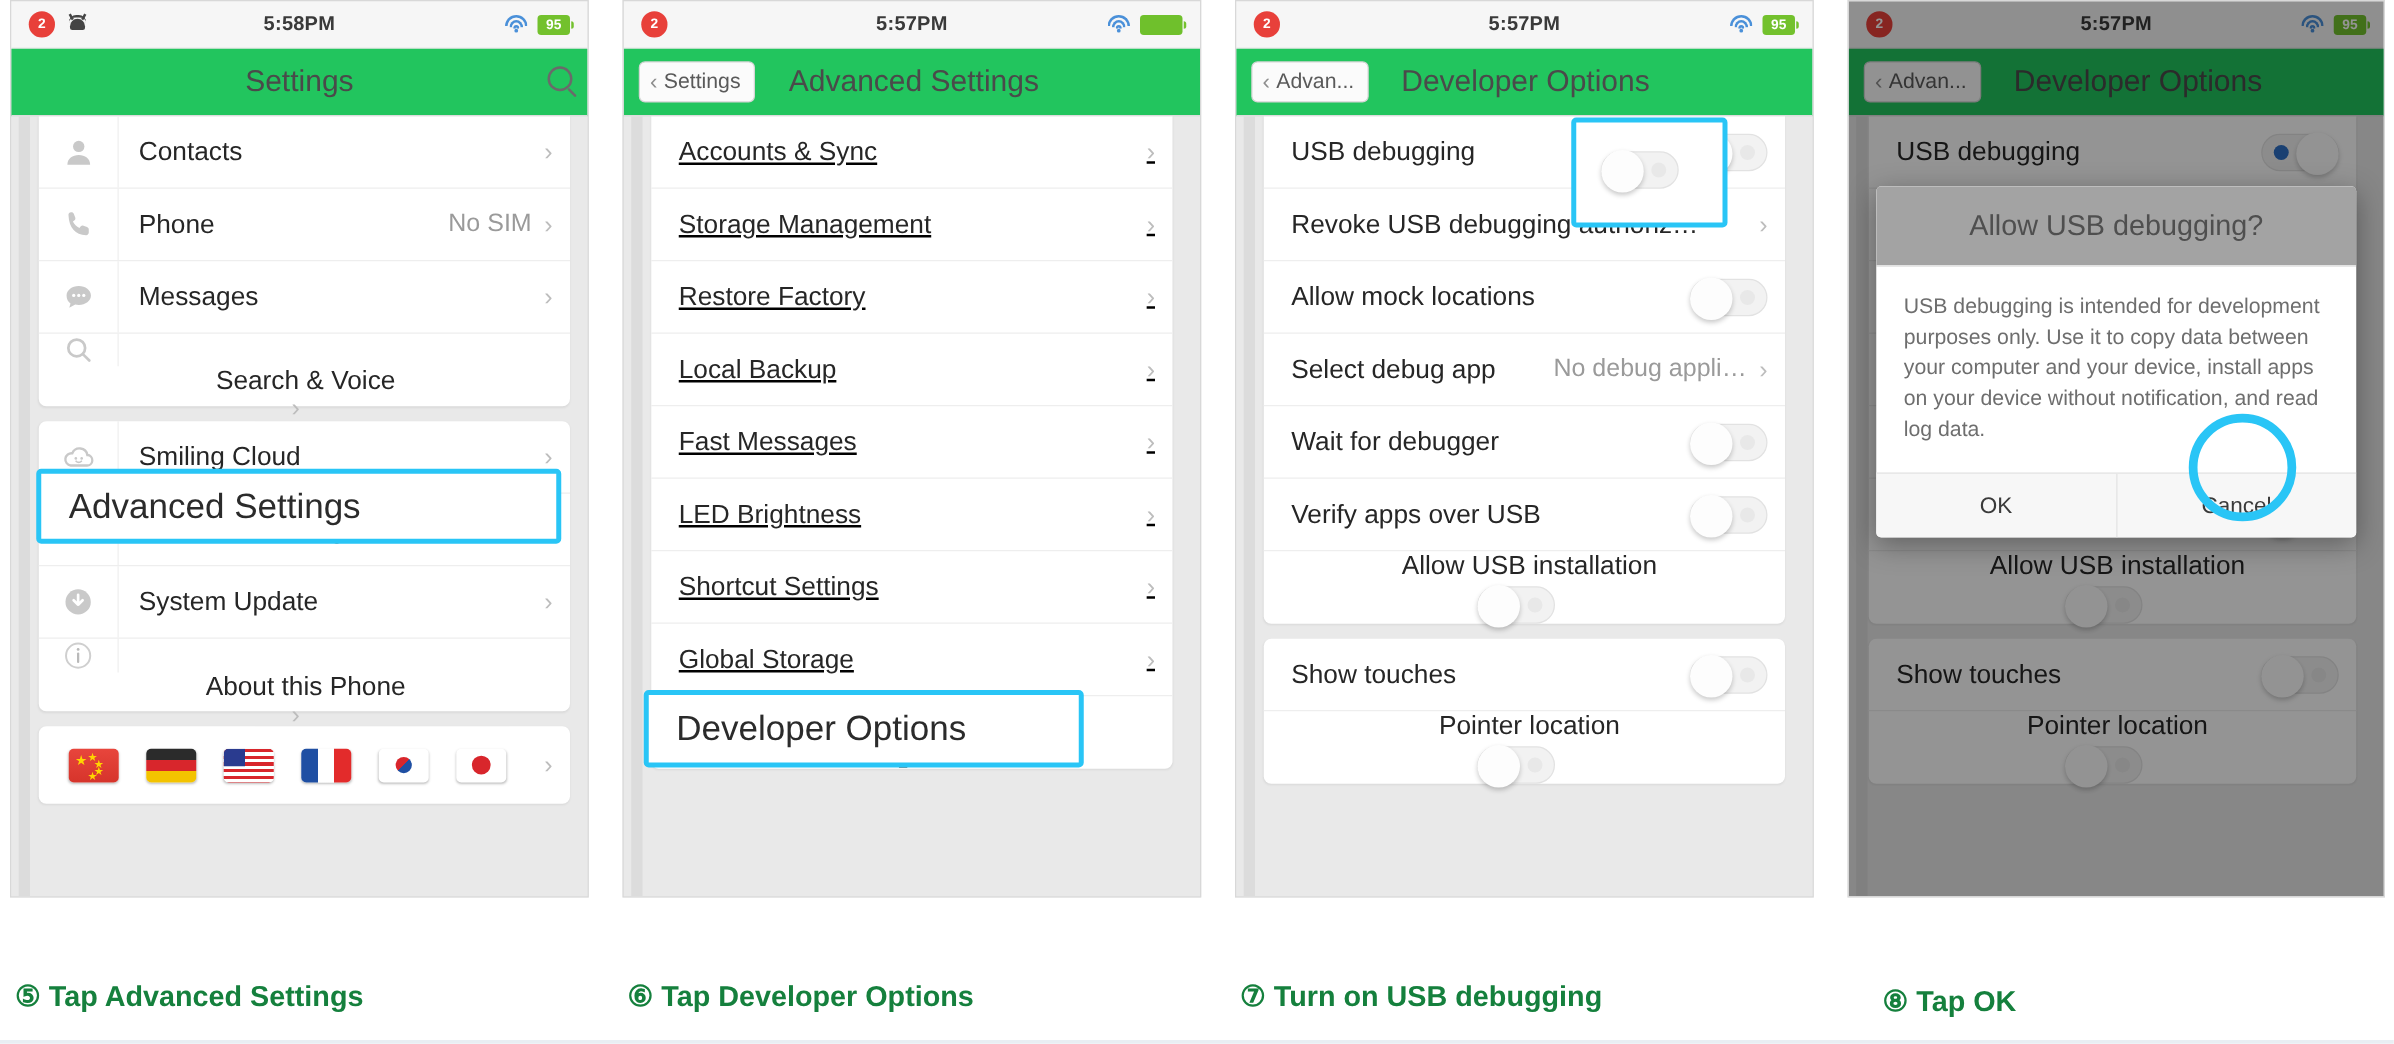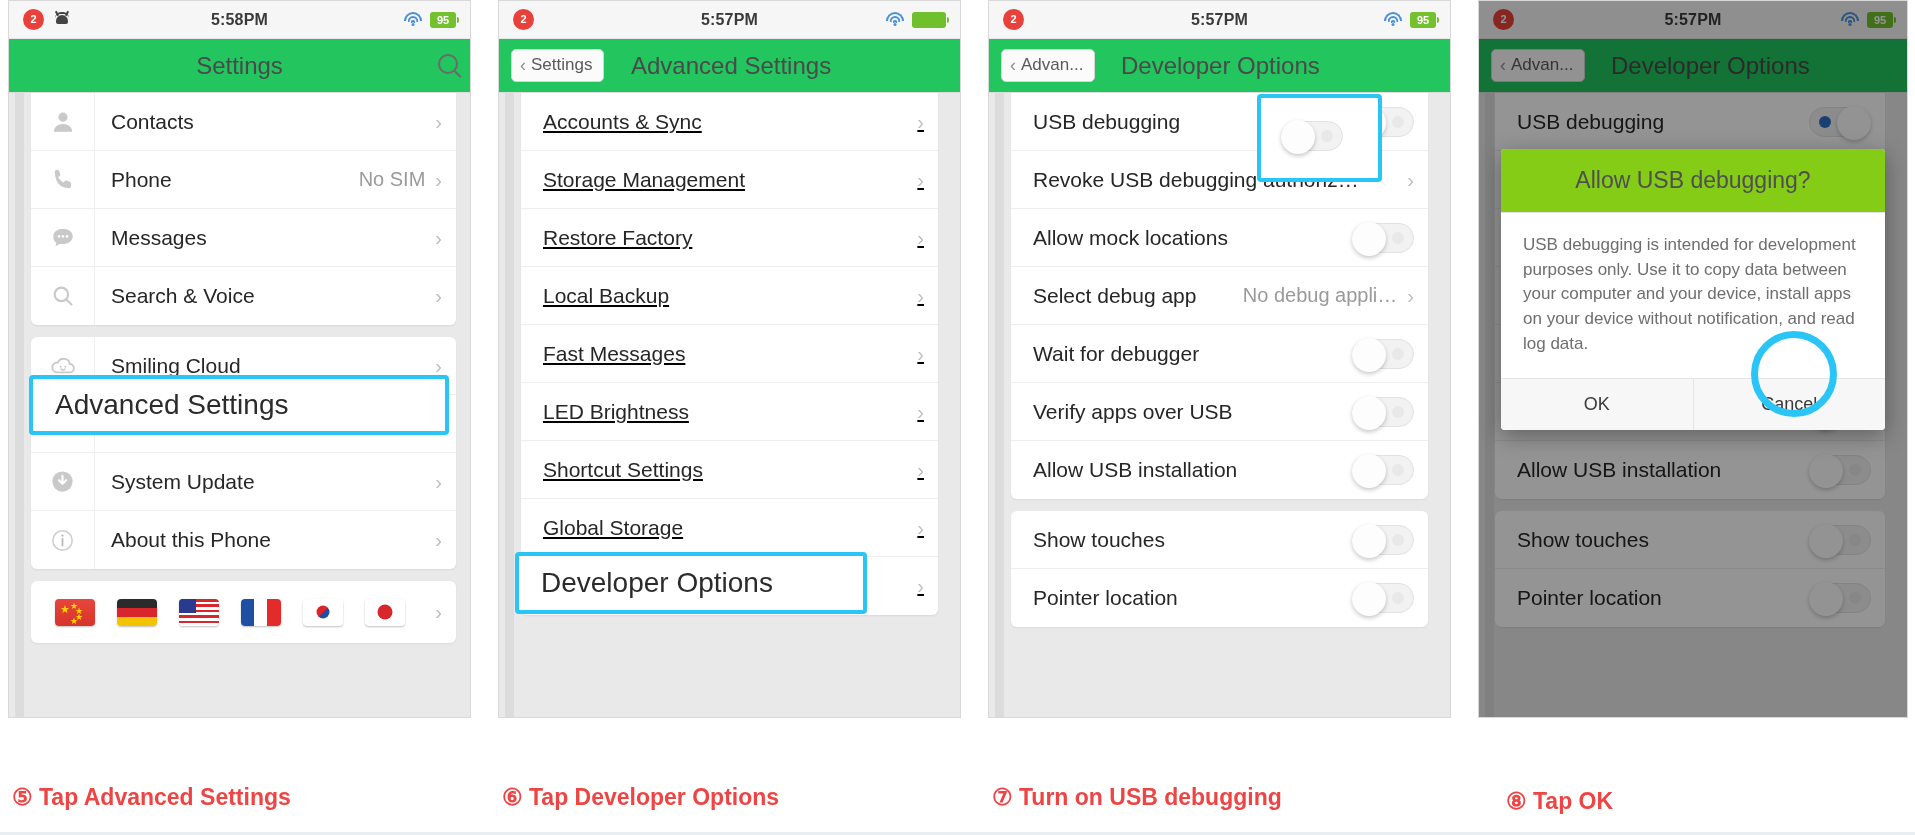--- a/index.html
+++ b/index.html
@@ -123,21 +123,21 @@
     background: #fff; border-radius: 6px; margin: 0 14px 12px 22px;
     box-shadow: 0 1px 2px rgba(0,0,0,.07);
     overflow: visible;
   }
   .card.first { margin-top: 0; border-radius: 0 0 6px 6px;}
   .row {
     display: flex; align-items: center;
     height: 58px; padding: 0 14px 0 0;
     border-bottom: 1px solid #eeeeee; position: relative;
   }
-  .row:last-child { border-bottom: none; }
+  .row:last-child { border-bottom: none; flex-direction: column; }
   .row .icon-cell {
     width: 64px; display: flex; align-items: center; justify-content: center;
     align-self: stretch;
     border-right: 1px solid #efefef;
   }
   .row .label { font-size: 21px; color: #262626; padding-left: 16px; flex: 1; }
   .row .value { font-size: 20px; color: #9a9a9a; margin-right: 10px; white-space: nowrap; }
   .chev { color: #bdbdbd; font-size: 20px; line-height: 1; }
 
   
@@ -189,39 +189,39 @@
   .toggle.on .dot { right: auto; left: 9px; background: #2d6fc4; }
 
   
   .dim { position: absolute; inset: 0; background: rgba(0,0,0,.42); z-index: 8; }
   .dialog {
     position: absolute; left: 22px; right: 22px; top: 148px;
     background: #fff; border-radius: 4px; z-index: 9;
     box-shadow: 0 6px 22px rgba(0,0,0,.35); overflow: hidden;
   }
   .dlg-title {
-    background: #84cc16; text-align: center; font-size: 23px; color: #4f4f4f;
+    background: #a3a3a3; text-align: center; font-size: 23px; color: #4f4f4f;
     padding: 18px 10px; border-bottom: 1px solid #e2e2e2;
   }
   .dlg-body { padding: 20px 22px 22px 22px; font-size: 17px; line-height: 1.45; color: #6e6e6e; }
   .dlg-foot { display: flex; border-top: 1px solid #e4e4e4; background:#f7f7f7; }
   .dlg-btn {
     flex: 1; text-align: center; padding: 15px 0; font-size: 18px; color: #3a3a3a;
     position: relative;
   }
   .dlg-btn + .dlg-btn { border-left: 1px solid #e4e4e4; }
   .ring {
     position: absolute; width: 86px; height: 86px; border: 7px solid #29c5f6;
     border-radius: 50%; z-index: 12; pointer-events:none;
   }
 
   
   .caption {
     position: absolute; bottom: 24px; left: 12px;
-    font-size: 23px; font-weight: bold; color: #ef4444;
+    font-size: 23px; font-weight: bold; color: #15803d;
     white-space: nowrap;
   }
   .p4 .caption { bottom: 20px; margin-left: 24px; }
 
   .divider-bottom { position:absolute; left:0; right:0; bottom:0; height:3px; background:#e9eef3; }
 </style>
 </head>
 <body>
 
 <div class="board">

